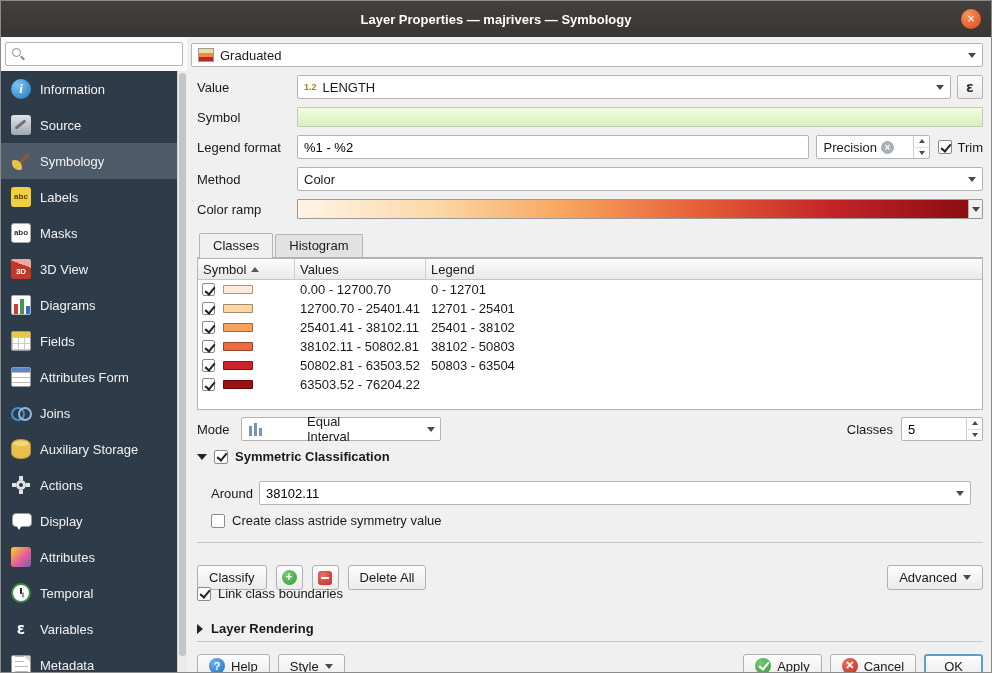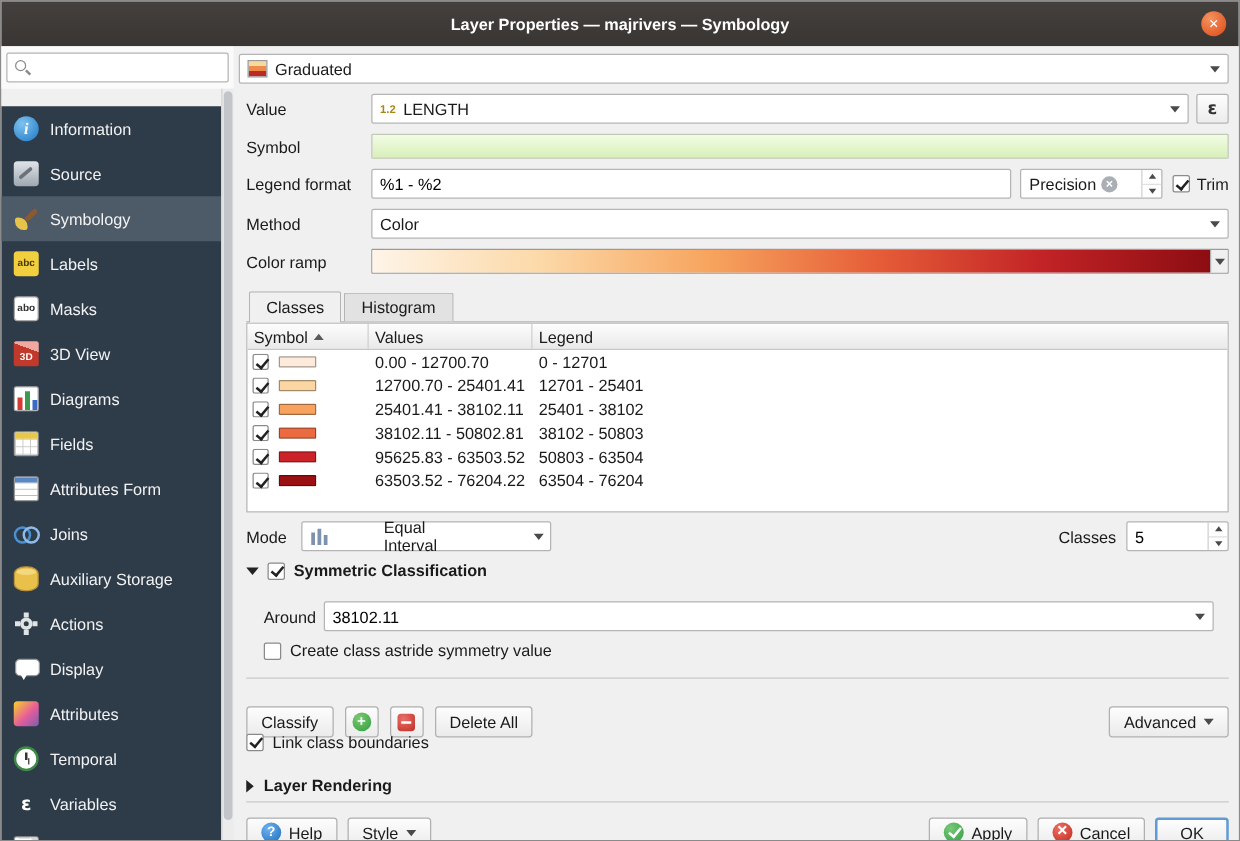--- a/index.html
+++ b/index.html
@@ -14,21 +14,21 @@
   .close-btn { position:absolute; right:10px; top:8px; width:20px; height:20px; border-radius:50%; background:radial-gradient(circle at 35% 30%, #f4935f, #dd4814); color:#fff; font-size:13px; line-height:19px; text-align:center; cursor:default; }
 
   
   .search-strip { position:absolute; top:36px; left:0; width:186px; height:34px; background:#fafafa; }
   .search-box { position:absolute; left:4px; top:5px; width:178px; height:24px; background:#fff; border:1px solid #b4b4b4; border-radius:2px; }
   .search-box input { position:absolute; left:22px; top:1px; right:2px; height:20px; border:none; outline:none; font:13px "Liberation Sans",sans-serif; background:transparent; }
   .mag { position:absolute; left:5px; top:4px; width:14px; height:14px; }
   .mag::before { content:''; position:absolute; left:1px; top:1px; width:7px; height:7px; border:1.5px solid #8a8a8a; border-radius:50%; }
   .mag::after { content:''; position:absolute; left:9px; top:10px; width:5px; height:2px; background:#8a8a8a; transform:rotate(45deg); }
 
-  .sidebar { position:absolute; top:84px; left:0; width:176px; bottom:0; background:#2e3b49; overflow:hidden;text-align:center; }
+  .sidebar { position:absolute; top:70px; left:0; width:176px; bottom:0; background:#2e3b49; overflow:hidden;text-align:center; }
   .sb-item { display:flex; align-items:center; gap:9px; height:36px; padding-left:10px; color:#f2f2f2; cursor:default; }
   .sb-item.selected { background:#4d5a68; }
   .sb-label { white-space:nowrap; }
   .sb-scroll { position:absolute; top:70px; left:176px; width:10px; bottom:0; background:#ececec; border-left:1px solid #d2d2d2; }
   .sb-thumb { position:absolute; left:1px; right:1px; top:2px; bottom:16px; background:#c2c6ca; border-radius:4px; }
 
   
   .ic { position:relative; width:20px; height:20px; flex:none; display:inline-block; }
   .ic-information { background:radial-gradient(circle at 35% 30%, #7ec3f0, #1d77c4); border-radius:50%; }
   .ic-information::after { content:'i'; position:absolute; inset:0; color:#fff; font:italic bold 13px/20px "Liberation Serif",serif; text-align:center; }
@@ -356,30 +356,29 @@
       <span class="swatch" style="background: rgb(236, 106, 64);"></span>
     </div>
     <div class="cell c2">38102.11 - 50802.81</div>
     <div class="cell c3">38102 - 50803</div>
   </div>
           <div class="trow">
     <div class="cell c1">
       <span class="cb checked"></span>
       <span class="swatch" style="background: rgb(203, 35, 39);"></span>
     </div>
-    <div class="cell c2">95625.83 - 63503.52</div>
+    <div class="cell c2">50802.81 - 63503.52</div>
     <div class="cell c3">50803 - 63504</div>
   </div>
           <div class="trow">
     <div class="cell c1">
       <span class="cb checked"></span>
       <span class="swatch" style="background: rgb(155, 16, 19);"></span>
     </div>
     <div class="cell c2">63503.52 - 76204.22</div>
-    <div class="cell c3">63504 - 76204</div>
   </div>
         </div>
     </div>
 
     <div class="row" style="top:380px;">
       <span style="width:44px; flex:none;">Mode</span>
       <div class="combo" style="flex:none; width:200px;gap:44px;">
         <span class="mode-icon"></span>
         <span>Equal Interval</span>
         <span class="darr-wrap">

